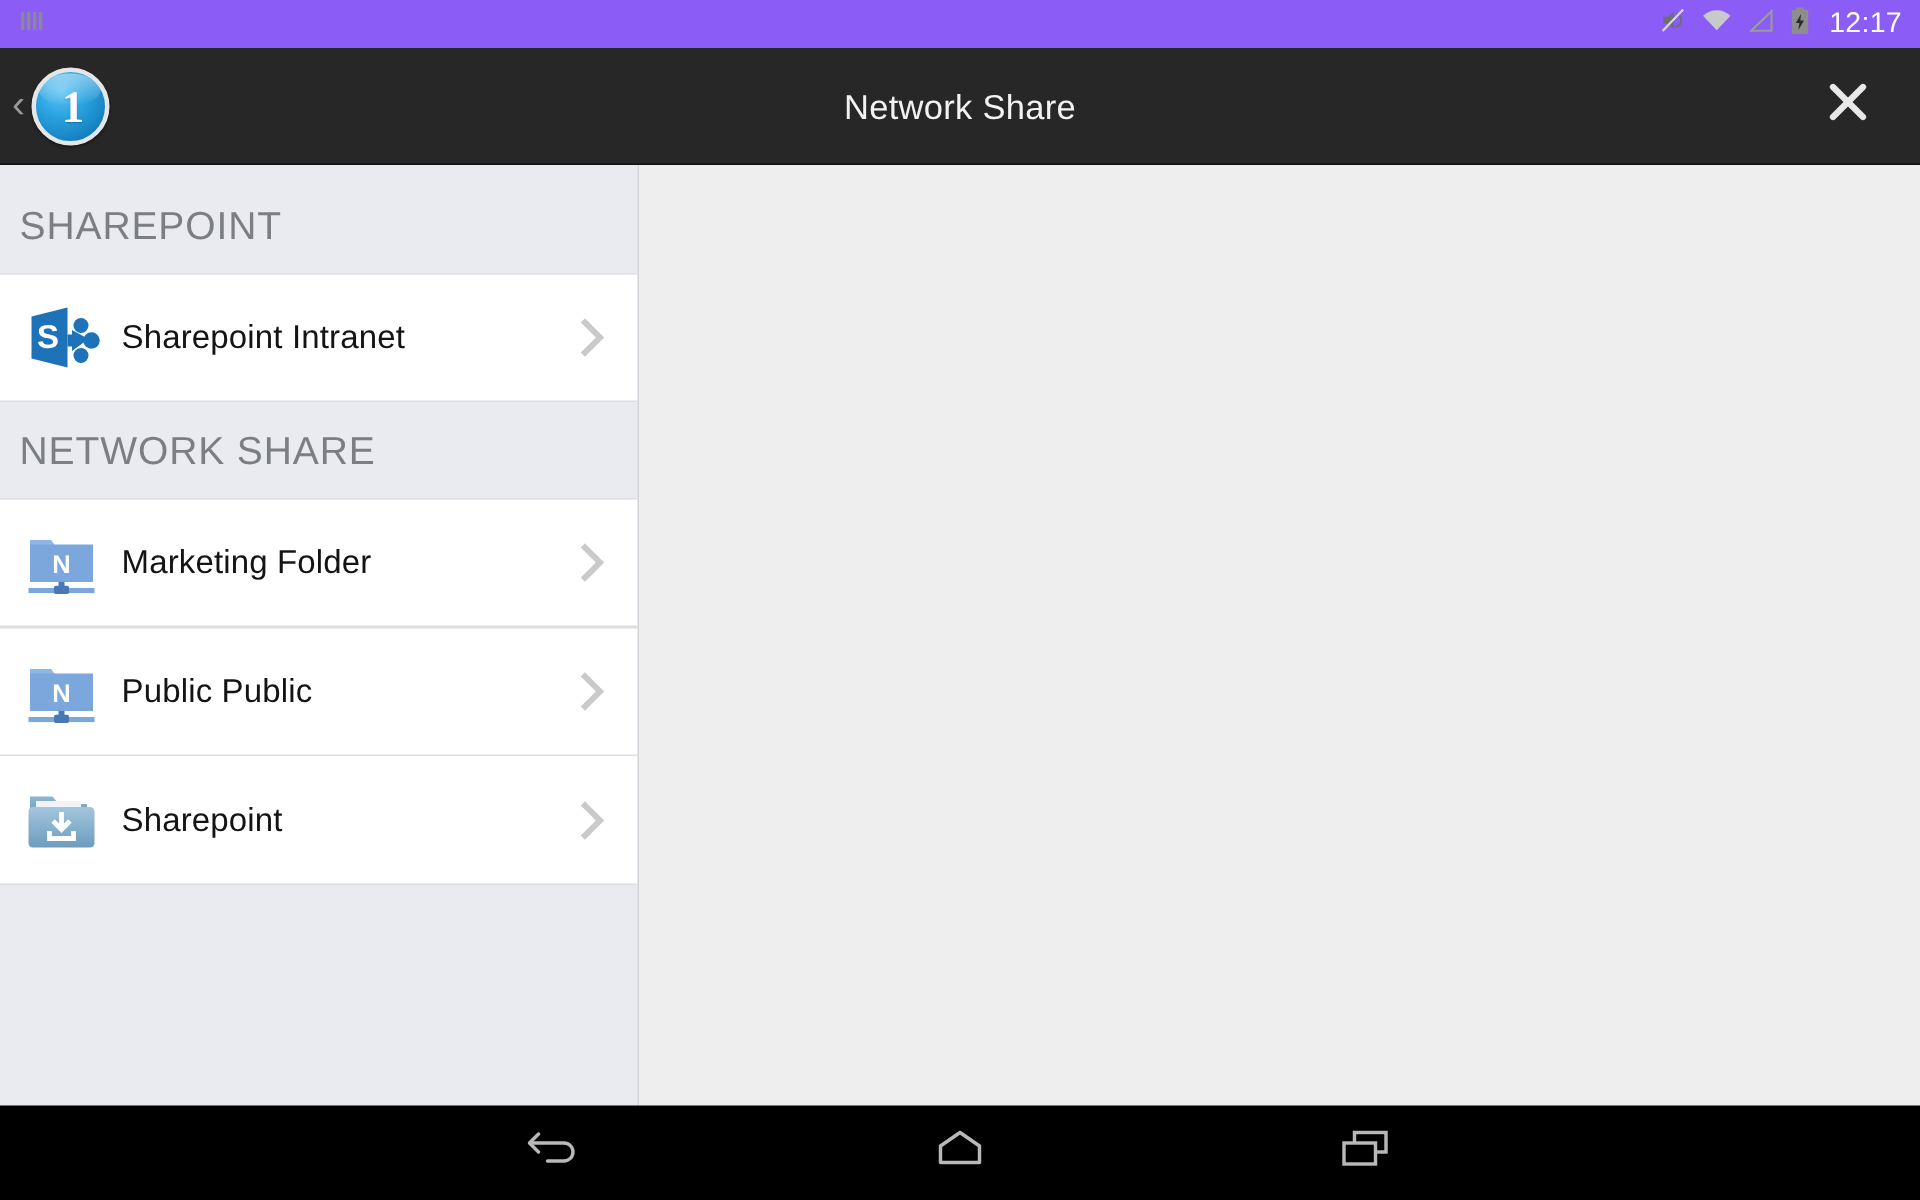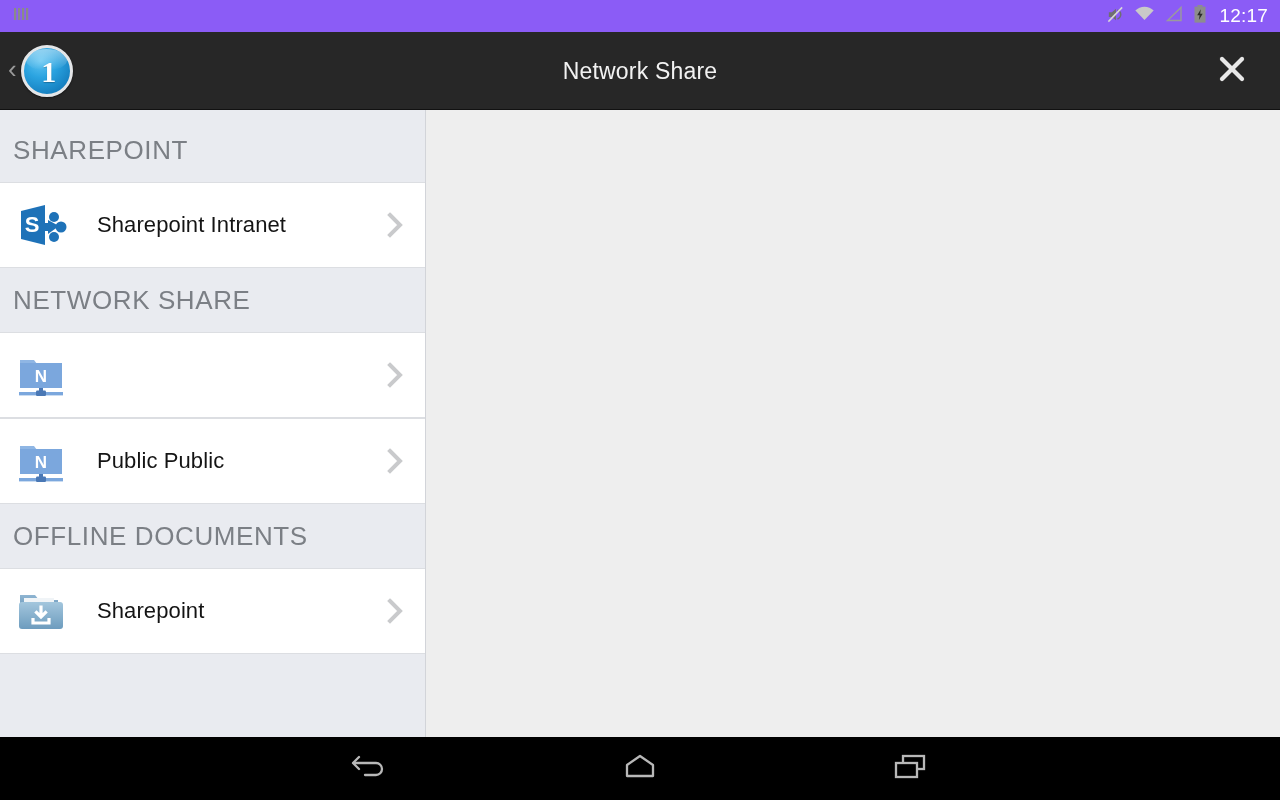--- a/index.html
+++ b/index.html
@@ -120,21 +120,21 @@
     border-bottom: 1px solid #dcdee2;
     position: relative;
   }
   .row + .row { border-top: none; }
   .row-icon {
     width: 54px; height: 54px;
     display: flex; align-items: center; justify-content: center;
     flex: 0 0 54px;
   }
   .row-label {
-    margin-left: 29px;
+    margin-left: 13px;
     font-size: 22px; color: #141414;
     letter-spacing: .1px;
   }
   .row-chevron {
     margin-left: auto; margin-right: 20px;
     display: flex; align-items: center;
   }
   .panel-filler { background: #e9ebf0; height: 200px; }
 
   
@@ -243,20 +243,21 @@
         <span class="row-icon">
           <svg width="52" height="52" viewBox="0 0 52 52">
             <path d="M5 11 h14 l3 4 h18 v4 H5 z" fill="#8fb6e4"></path>
             <path d="M5 14 h42 v25 H5 z" fill="#7ba7dd"></path>
             <text x="26" y="33" font-family="Liberation Sans, sans-serif" font-size="17" font-weight="bold" fill="#ffffff" text-anchor="middle">N</text>
             <rect x="24" y="39" width="4" height="5" fill="#4a78b5"></rect>
             <rect x="4" y="43" width="44" height="3.4" fill="#7ba7dd"></rect>
             <rect x="21" y="41.5" width="10" height="5.5" rx="1.2" fill="#4a78b5"></rect>
           </svg>
         </span>
+        <span class="row-label">Marketing Folder</span>
         <span class="row-chevron">
           <svg width="20" height="32" viewBox="0 0 20 32">
             <polyline points="5,6 15,16 5,26" fill="none" stroke="#c9cacc" stroke-width="4" stroke-linecap="square"></polyline>
           </svg>
         </span>
       </div>
       <div class="row" style="border-top:1px solid #dcdee2;">
         <span class="row-icon">
           <svg width="52" height="52" viewBox="0 0 52 52">
             <path d="M5 11 h14 l3 4 h18 v4 H5 z" fill="#8fb6e4"></path>
@@ -268,21 +269,20 @@
           </svg>
         </span>
         <span class="row-label">Public Public</span>
         <span class="row-chevron">
           <svg width="20" height="32" viewBox="0 0 20 32">
             <polyline points="5,6 15,16 5,26" fill="none" stroke="#c9cacc" stroke-width="4" stroke-linecap="square"></polyline>
           </svg>
         </span>
       </div>
 
-      <div class="section-header">OFFLINE DOCUMENTS</div>
       <div class="row">
         <span class="row-icon">
           <svg width="52" height="52" viewBox="0 0 52 52">
             <defs>
               <linearGradient id="dlFolder" x1="0" y1="0" x2="0" y2="1">
                 <stop offset="0%" stop-color="#a3c6dd"></stop>
                 <stop offset="100%" stop-color="#6d9cbe"></stop>
               </linearGradient>
               <linearGradient id="dlTab" x1="0" y1="0" x2="0" y2="1">
                 <stop offset="0%" stop-color="#8fb5d2"></stop>

